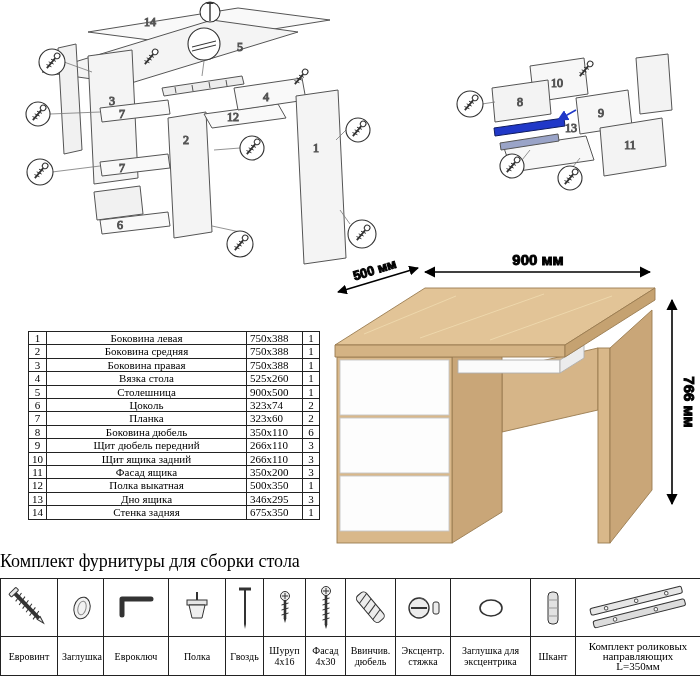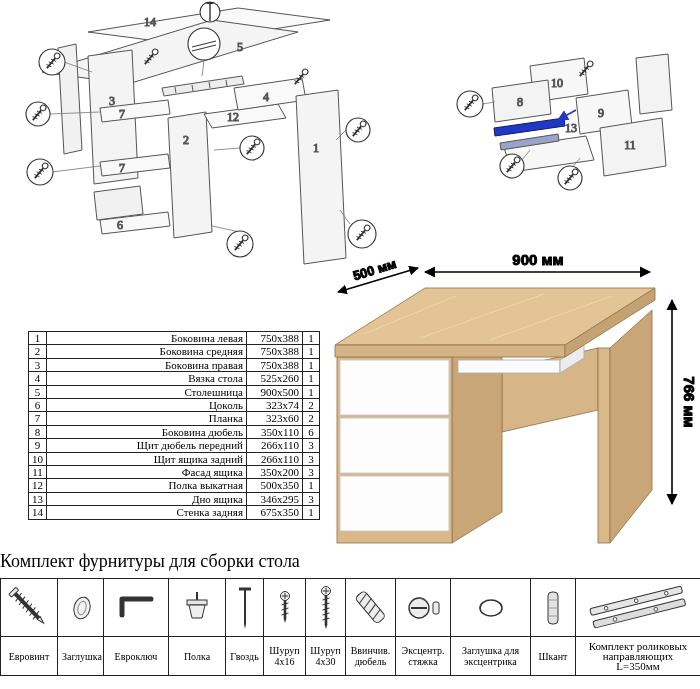--- a/index.html
+++ b/index.html
@@ -8,22 +8,22 @@
   .abs{position:absolute}
   svg text{font-family:"Liberation Serif",serif}
   .part-label{font-size:12px;fill:#111;text-anchor:middle}
   .dim{font-family:"Liberation Sans",sans-serif;font-weight:bold;font-size:15px;fill:#000;text-anchor:middle}
   .dim-small{font-family:"Liberation Sans",sans-serif;font-weight:bold;font-size:13px;fill:#000;text-anchor:middle}
 
   
   #parts-table{left:28px;top:331px;border-collapse:collapse}
   #parts-table td{border:1px solid #222;font-size:11px;line-height:12.4px;padding:0 3px;white-space:nowrap}
   #parts-table td.c-num{width:17px;text-align:center}
-  #parts-table td.c-name{width:200px;text-align:right}
-  #parts-table td.c-size{width:56px;text-align:right}
+  #parts-table td.c-name{width:200px;text-align:center}
+  #parts-table td.c-size{width:56px;text-align:left}
   #parts-table td.c-qty{width:17px;text-align:center}
 
   
   #hw-title{left:0;top:551px;width:700px;text-align:left;font-size:18px}
   #hw-table{left:0;top:578px;width:700px;border-collapse:collapse;table-layout:fixed}
   #hw-table td{border:1px solid #222;text-align:center;vertical-align:middle;overflow:hidden}
   #hw-table tr.r-icon td{height:58px}
   #hw-table tr.r-label td{height:27px;font-size:10px;line-height:11px;padding:4px}
   #hw-table tr.r-label td.small{font-size:11px;line-height:10px}
   #hw-table tr.r-qty td{height:23px;font-size:15px}
@@ -434,21 +434,21 @@
         </svg>
       </td>
     </tr>
     <tr class="r-label">
       <td>Евровинт</td>
       <td>Заглушка</td>
       <td>Евроключ</td>
       <td>Полка</td>
       <td>Гвоздь</td>
       <td>Шуруп 4х16</td>
-      <td>Шуруп 4х30</td>
+      <td>Фасад 4х30</td>
       <td>Ввинчив. дюбель</td>
       <td>Эксцентр. стяжка</td>
       <td>Заглушка для эксцентрика</td>
       <td>Шкант</td>
       <td class="small">Комплект роликовых направляющих L=350мм</td>
     </tr>
   </tbody>
 </table>
 
 </body></html>

